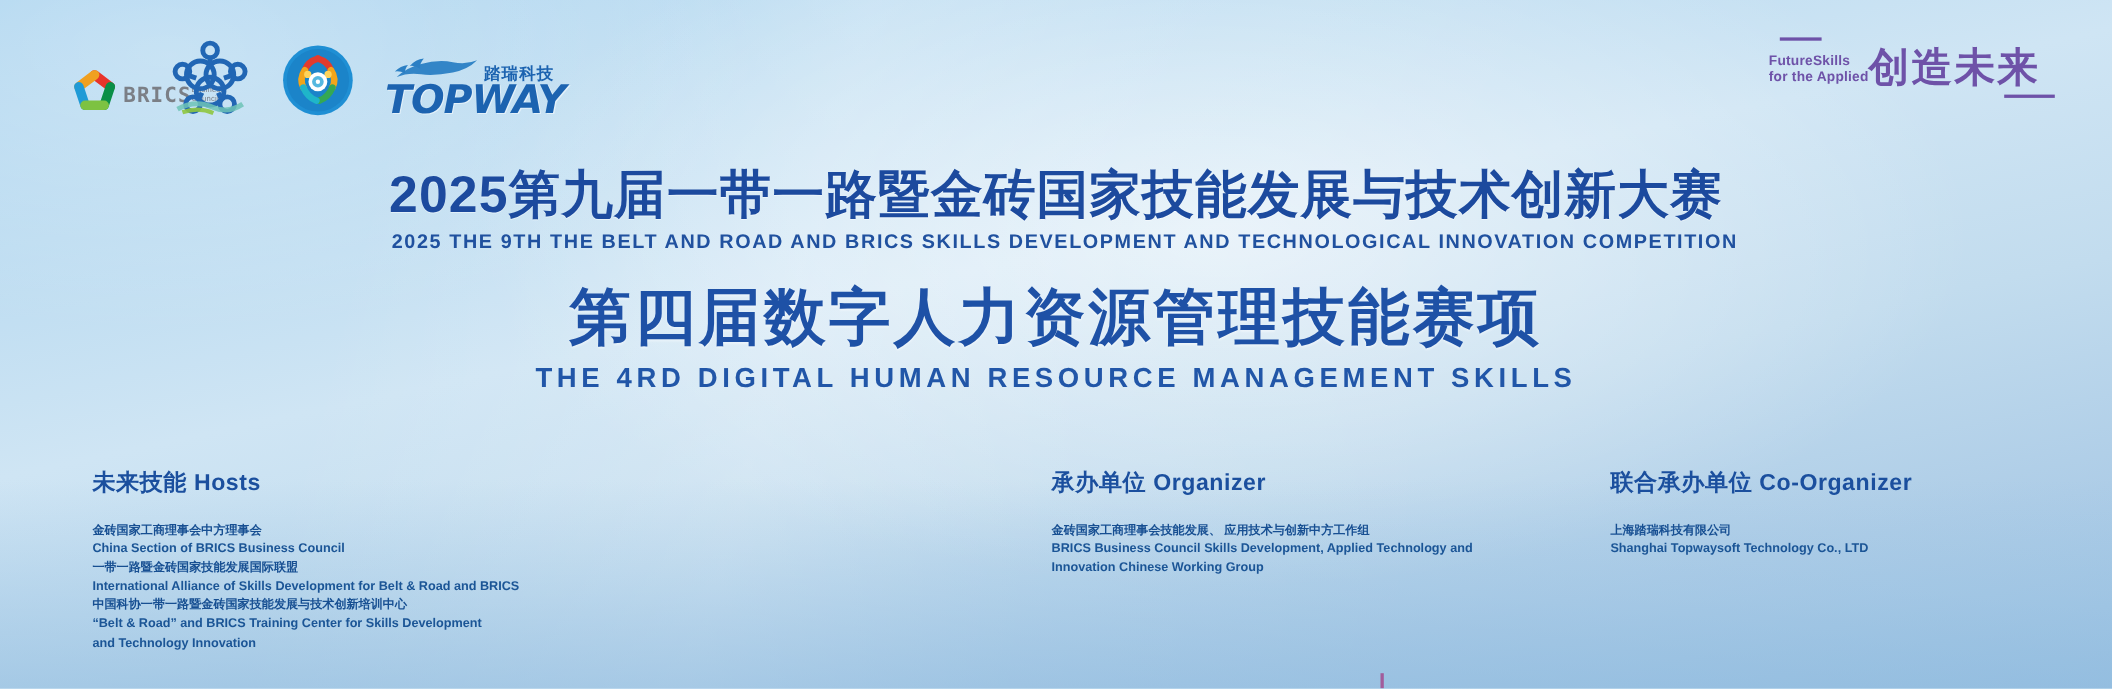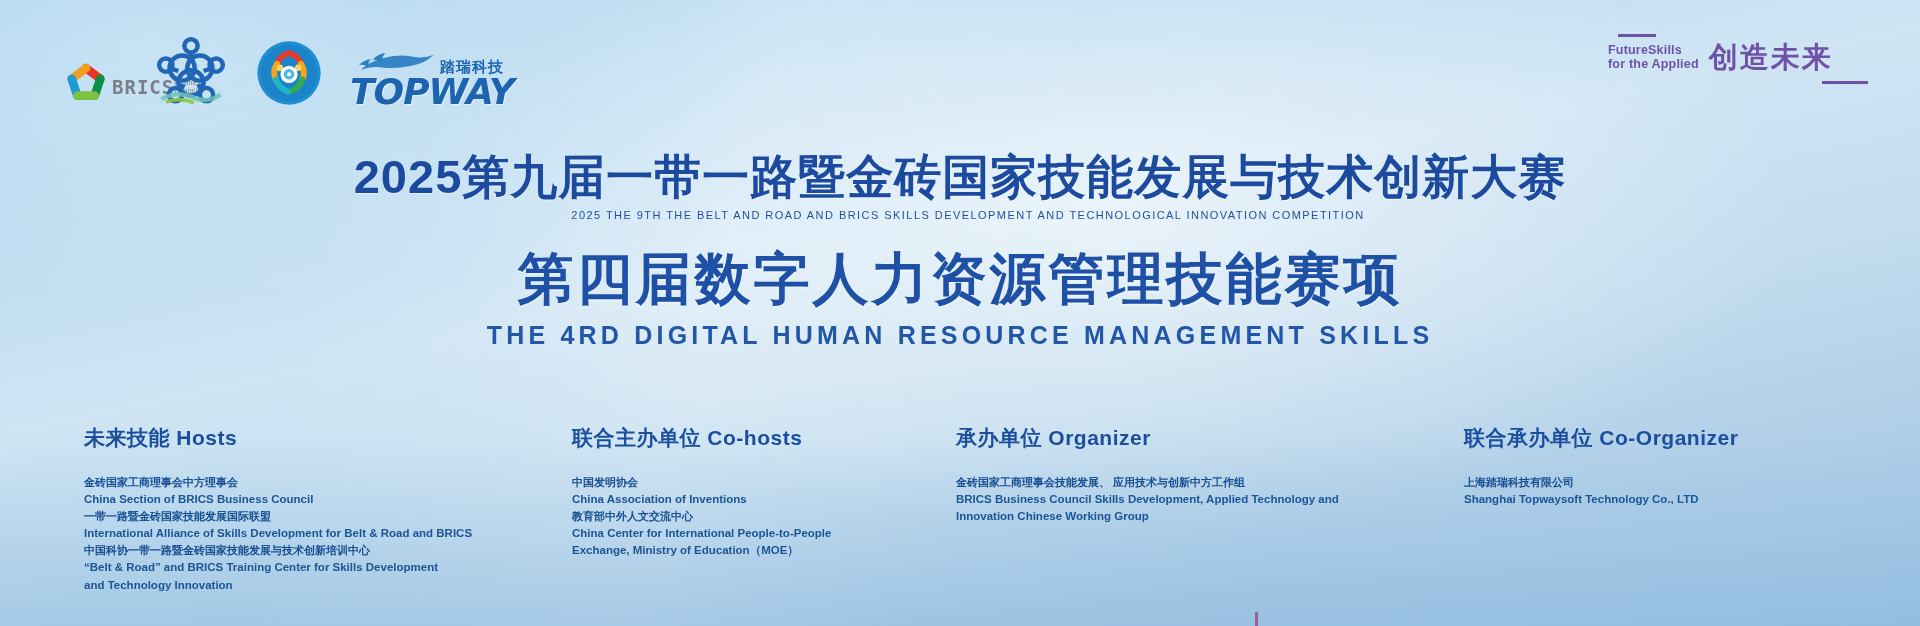--- a/index.html
+++ b/index.html
@@ -48,32 +48,32 @@
   .topway-cn{
     position:absolute;right:-4px;top:14px;
     font-size:15px;font-weight:700;color:#1c63b0;letter-spacing:1px;
   }
 
   
   .future{position:absolute;right:52px;top:30px;width:260px;z-index:5;text-align:left;}
   .future .rule{width:38px;height:3px;background:#6e52a8;margin:4px 0 6px 10px;}
   .future .rule.bottom{margin:6px 0 0 auto;width:46px;}
   .future-cn1{font-size:31px;font-weight:700;color:#6e52a8;letter-spacing:2px;line-height:1;margin-left:8px;}
-  .future-bottom{display:flex;gap:10px;margin-top:6px;}
+  .future-bottom{display:flex;align-items:flex-end;margin-top:6px;}
   .future-en{font-size:12.5px;font-weight:700;color:#6e52a8;line-height:1.15;letter-spacing:.2px;padding-bottom:3px;}
-  .future-cn2{font-size:29px;font-weight:700;color:#6e52a8;letter-spacing:2px;line-height:1;}
+  .future-cn2{font-size:37px;font-weight:700;color:#6e52a8;letter-spacing:2px;line-height:1;}
 
   
   .titles{position:absolute;left:0;right:0;top:152px;text-align:center;z-index:4;}
   .t1{
     font-size:47px;font-weight:700;color:#1c4a9e;letter-spacing:1px;line-height:1.08;
     text-shadow:0 1px 0 rgba(255,255,255,.45);
   }
   .t1-en{
-    font-size:11px;font-weight:400;color:#20519f;letter-spacing:1.45px;margin-top:6px;padding-left:16px;
+    font-size:18px;font-weight:700;color:#20519f;letter-spacing:1.45px;margin-top:6px;padding-left:16px;
   }
   .t2{
     margin-top:28px;
     font-size:56px;font-weight:700;color:#1e51a6;letter-spacing:3px;line-height:1.08;
     text-shadow:0 2px 2px rgba(255,255,255,.42);
   }
   .t2-en{
     margin-top:12px;
     font-size:25px;font-weight:700;color:#2156a8;letter-spacing:4.2px;
   }
@@ -194,30 +194,20 @@
         <div class="ln cn">金砖国家工商理事会中方理事会</div>
         <div class="ln en">China Section of BRICS Business Council</div>
         <div class="ln cn">一带一路暨金砖国家技能发展国际联盟</div>
         <div class="ln en">International Alliance of Skills Development for Belt &amp; Road and BRICS</div>
         <div class="ln cn">中国科协一带一路暨金砖国家技能发展与技术创新培训中心</div>
         <div class="ln en">“Belt &amp; Road”  and BRICS Training Center for Skills Development</div>
         <div class="ln en">and Technology Innovation</div>
       </div>
     </div>
 
-    <div class="col col2">
-      <div class="col-head">联合主办单位 Co-hosts</div>
-      <div class="col-body">
-        <div class="ln cn">中国发明协会</div>
-        <div class="ln en">China Association of Inventions</div>
-        <div class="ln cn">教育部中外人文交流中心</div>
-        <div class="ln en">China Center for International People-to-People</div>
-        <div class="ln en">Exchange, Ministry of Education（MOE）</div>
-      </div>
-    </div>
 
     <div class="col col3">
       <div class="col-head">承办单位 Organizer</div>
       <div class="col-body">
         <div class="ln cn">金砖国家工商理事会技能发展、 应用技术与创新中方工作组</div>
         <div class="ln en">BRICS Business Council Skills Development, Applied Technology and</div>
         <div class="ln en">Innovation Chinese Working Group</div>
       </div>
     </div>
 

